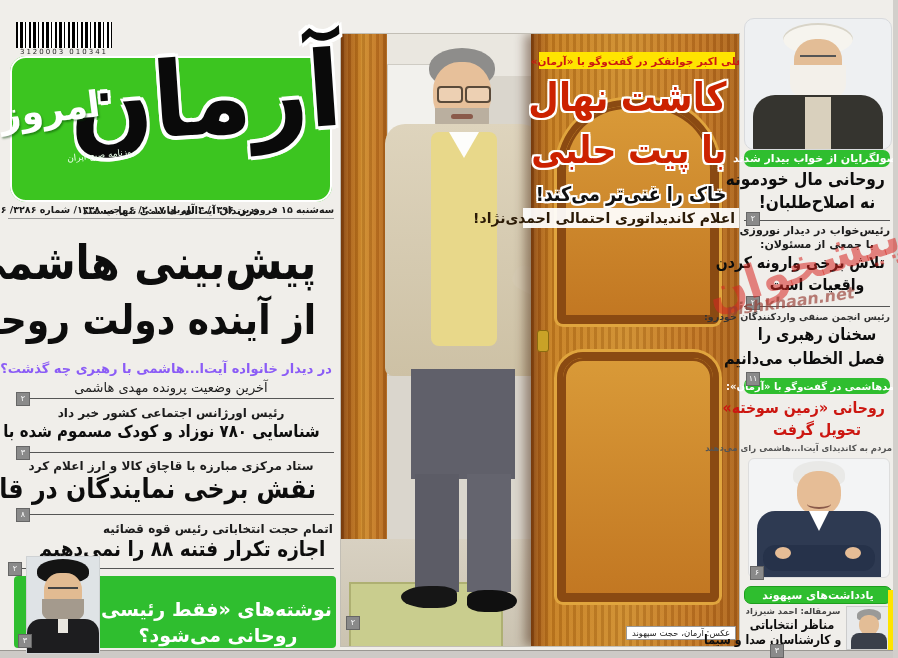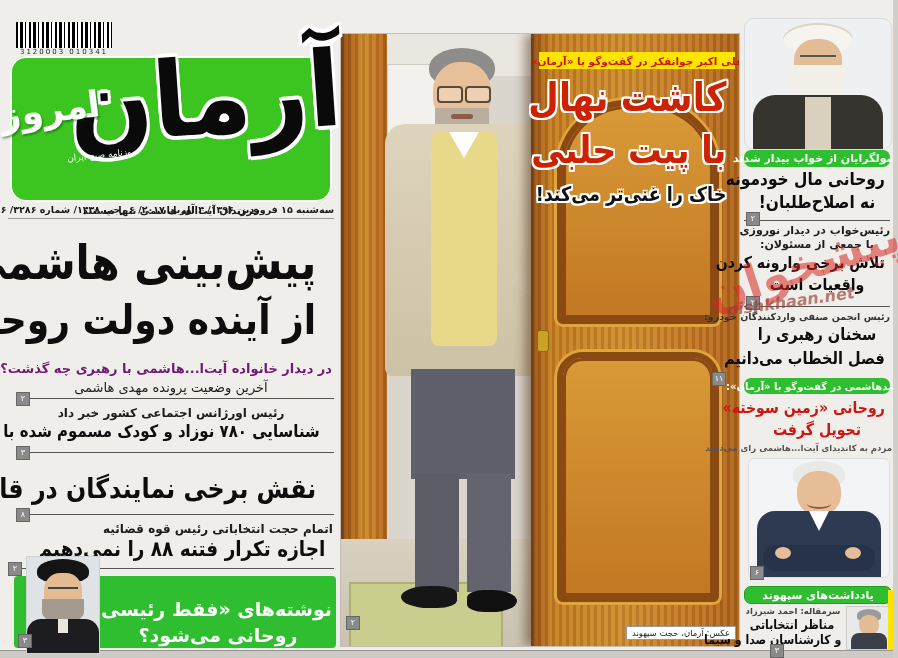--- a/index.html
+++ b/index.html
@@ -42,30 +42,31 @@
   <div class="abs nw" style="left:16px;top:88px;width:84px;font-size:36px;font-weight:bold;color:#fff;
        transform:rotate(-7deg);z-index:5;text-shadow:1px 2px 2px rgba(0,60,0,.45);">امروز</div>
   <div class="abs nw" style="left:26px;top:152px;width:110px;font-size:9px;color:#eaffea;transform:rotate(-6deg);z-index:5;">روزنامه صبح ایران</div>
 
   <div class="abs nw c" style="left:6px;top:204px;width:328px;font-size:9.5px;font-weight:bold;color:#1a1a1a;">سه‌شنبه ۱۵ فروردین ۱۳۹۶/ ۴ آوریل ۲۰۱۷/ ۶ رجب ۱۴۳۸/ شماره ۳۲۸۶/ ۱۶ صفحه/ ۱۰۰۰ تومان</div>
   <div class="rule" style="left:8px;top:218px;width:326px;background:#9a9a9a;"></div>
 
   <div class="abs nw c kicker" style="left:10px;top:205px;width:322px;font-size:10px;">فرزندان آیت‌الله هاشمی تنها نیستند</div>
   <div class="abs nw c headline cond" style="left:6px;top:235px;width:330px;font-size:47px;">پیش‌بینی هاشمی</div>
   <div class="abs nw c headline cond" style="left:6px;top:296px;width:330px;font-size:41px;">از آینده دولت روحانی</div>
-  <div class="abs nw c" style="left:10px;top:361px;width:322px;font-size:13px;font-weight:bold;color:#701a75;">در دیدار خانواده آیت‌ا...هاشمی با رهبری چه گذشت؟</div>
+  <div class="abs nw c" style="left:10px;top:361px;width:322px;font-size:13px;font-weight:bold;color:#8b5cf6;">در دیدار خانواده آیت‌ا...هاشمی با رهبری چه گذشت؟</div>
   <div class="abs nw c" style="left:10px;top:380px;width:322px;font-size:13px;font-weight:normal;color:#1c1c1c;">آخرین وضعیت پرونده مهدی هاشمی</div>
   <div class="badge" style="left:16px;top:392px;">۲</div>
   <div class="rule" style="left:30px;top:398px;width:304px;"></div>
 
   <div class="abs nw c kicker" style="left:10px;top:406px;width:322px;font-size:12px;">رئیس اورژانس اجتماعی کشور خبر داد</div>
   <div class="abs nw c headline cond" style="left:2px;top:421px;width:338px;font-size:17px;">شناسایی ۷۸۰ نوزاد و کودک مسموم شده با مواد مخدر</div>
   <div class="badge" style="left:16px;top:446px;">۳</div>
   <div class="rule" style="left:30px;top:452px;width:304px;"></div>
 
+  <div class="abs nw c kicker" style="left:10px;top:459px;width:322px;font-size:12px;">ستاد مرکزی مبارزه با قاچاق کالا و ارز اعلام کرد</div>
   <div class="abs nw c headline cond" style="left:6px;top:473px;width:330px;font-size:27px;">نقش برخی نمایندگان در قاچاق</div>
   <div class="badge" style="left:16px;top:508px;">۸</div>
   <div class="rule" style="left:30px;top:514px;width:304px;"></div>
 
   <div class="abs nw c kicker" style="left:100px;top:522px;width:236px;font-size:12px;">اتمام حجت انتخاباتی رئیس قوه قضائیه</div>
   <div class="abs nw c headline cond" style="left:96px;top:537px;width:244px;font-size:21px;">اجازه تکرار فتنه ۸۸ را نمی‌دهیم</div>
   <div class="badge" style="left:8px;top:562px;">۲</div>
   <div class="rule" style="left:22px;top:568px;width:312px;"></div>
 
   <div class="abs" style="left:14px;top:576px;width:322px;height:72px;background:#2fbe2f;border-radius:4px;"></div>
@@ -110,20 +111,21 @@
 
     <div class="abs wood" style="left:190px;top:0;width:208px;height:612px;box-shadow:-6px 0 10px rgba(60,25,0,.45);"></div>
     <div class="abs panel" style="left:216px;top:66px;width:150px;height:212px;border-radius:70px 70px 6px 6px;"></div>
     <div class="abs panel" style="left:216px;top:318px;width:150px;height:238px;border-radius:26px 26px 6px 6px;"></div>
     <div class="abs" style="left:196px;top:296px;width:10px;height:20px;background:#c9a227;border:1px solid #8a6a10;border-radius:3px;"></div>
 
     <div class="abs strip-yellow nw" style="right:4px;top:18px;width:196px;height:17px;font-size:10.5px;font-weight:bold;color:#cc1711;">علی اکبر جوانفکر در گفت‌وگو با «آرمان»</div>
     <div class="abs nw c outline-w cond" style="right:0px;top:40px;width:210px;font-size:40px;font-weight:bold;color:#cc2200;letter-spacing:-1px;">کاشت نهال</div>
     <div class="abs nw c outline-w cond" style="right:0px;top:94px;width:210px;font-size:38px;font-weight:bold;color:#cc2200;letter-spacing:-1px;">با پیت حلبی</div>
     <div class="abs nw c outline-w cond" style="right:0px;top:148px;width:210px;font-size:20px;font-weight:bold;color:#111;">خاک را غنی‌تر می‌کند!</div>
+    <div class="abs nw c" style="right:0px;top:174px;width:208px;background:rgba(255,255,255,.93);font-size:14px;font-weight:bold;color:#2b1a06;padding:2px 4px;">اعلام کاندیداتوری احتمالی احمدی‌نژاد!</div>
     <div class="abs nw" style="right:3px;bottom:6px;background:#fff;border:1px solid #999;font-size:8.5px;color:#222;padding:1px 5px;">عکس: آرمان، حجت سپهوند</div>
     <div class="badge" style="left:5px;bottom:16px;">۲</div>
   </div>
 
   <div class="abs photo-box" style="left:744px;top:18px;width:146px;height:130px;background:#eef0f2;border-radius:10px;border:1px solid #d8dadd;">
     <div class="abs" style="left:38px;top:4px;width:70px;height:32px;background:#f6f4ee;border-radius:50%;box-shadow:0 2px 0 #d8d4c8 inset;"></div>
     <div class="abs" style="left:49px;top:20px;width:48px;height:46px;background:#e3bd96;border-radius:45%;"></div>
     <div class="abs" style="left:55px;top:36px;width:36px;height:8px;border-top:2px solid #555;"></div>
     <div class="abs" style="left:45px;top:46px;width:56px;height:38px;background:#f3f0ea;border-radius:0 0 50% 50%;"></div>
     <div class="abs" style="left:8px;top:76px;width:130px;height:54px;background:#35342f;border-radius:22px 22px 0 0;"></div>
@@ -139,21 +141,21 @@
   <div class="abs nw c kicker" style="left:744px;top:224px;width:146px;font-size:11px;">رئیس‌خواب در دیدار نوروزی</div>
   <div class="abs nw c kicker" style="left:744px;top:238px;width:146px;font-size:11px;">با جمعی از مسئولان:</div>
   <div class="abs nw c headline cond" style="left:740px;top:253px;width:154px;font-size:16px;">تلاش برخی وارونه کردن</div>
   <div class="abs nw c headline cond" style="left:740px;top:275px;width:154px;font-size:16px;">واقعیات است</div>
   <div class="badge" style="left:746px;top:296px;">۲</div>
   <div class="rule" style="left:744px;top:306px;width:146px;"></div>
 
   <div class="abs nw c" style="left:744px;top:311px;width:146px;font-size:9.5px;font-weight:bold;color:#333;">رئیس انجمن صنفی واردکنندگان خودرو:</div>
   <div class="abs nw c headline cond" style="left:740px;top:325px;width:154px;font-size:16.5px;">سخنان رهبری را</div>
   <div class="abs nw c headline cond" style="left:740px;top:349px;width:154px;font-size:16.5px;">فصل الخطاب می‌دانیم</div>
-  <div class="badge" style="left:712px;top:372px;">۱۱</div>
+  <div class="badge" style="left:746px;top:372px;">۱۱</div>
   <div class="rule" style="left:744px;top:372px;width:0px;"></div>
 
   <div class="abs strip-green nw" style="left:744px;top:378px;width:146px;height:16px;font-size:10px;">محمدهاشمی در گفت‌وگو با «آرمان»:</div>
   <div class="abs nw c cond" style="left:740px;top:398px;width:154px;font-size:16px;font-weight:bold;color:#cc1711;letter-spacing:-1px;">روحانی «زمین سوخته»</div>
   <div class="abs nw c cond" style="left:740px;top:420px;width:154px;font-size:16px;font-weight:bold;color:#cc1711;letter-spacing:-1px;">تحویل گرفت</div>
   <div class="abs nw c" style="left:742px;top:443px;width:150px;font-size:8.5px;color:#555;font-weight:bold;">مردم به کاندیدای آیت‌ا...هاشمی رای می‌دهند</div>
 
   <div class="abs photo-box" style="left:748px;top:458px;width:140px;height:118px;background:#f3f4f5;border:1px solid #ddd;border-radius:6px;">
     <div class="abs" style="left:44px;top:2px;width:52px;height:26px;background:#e9e9e7;border-radius:50% 50% 35% 35%;"></div>
     <div class="abs" style="left:48px;top:12px;width:44px;height:44px;background:#e6bd96;border-radius:45%;"></div>

